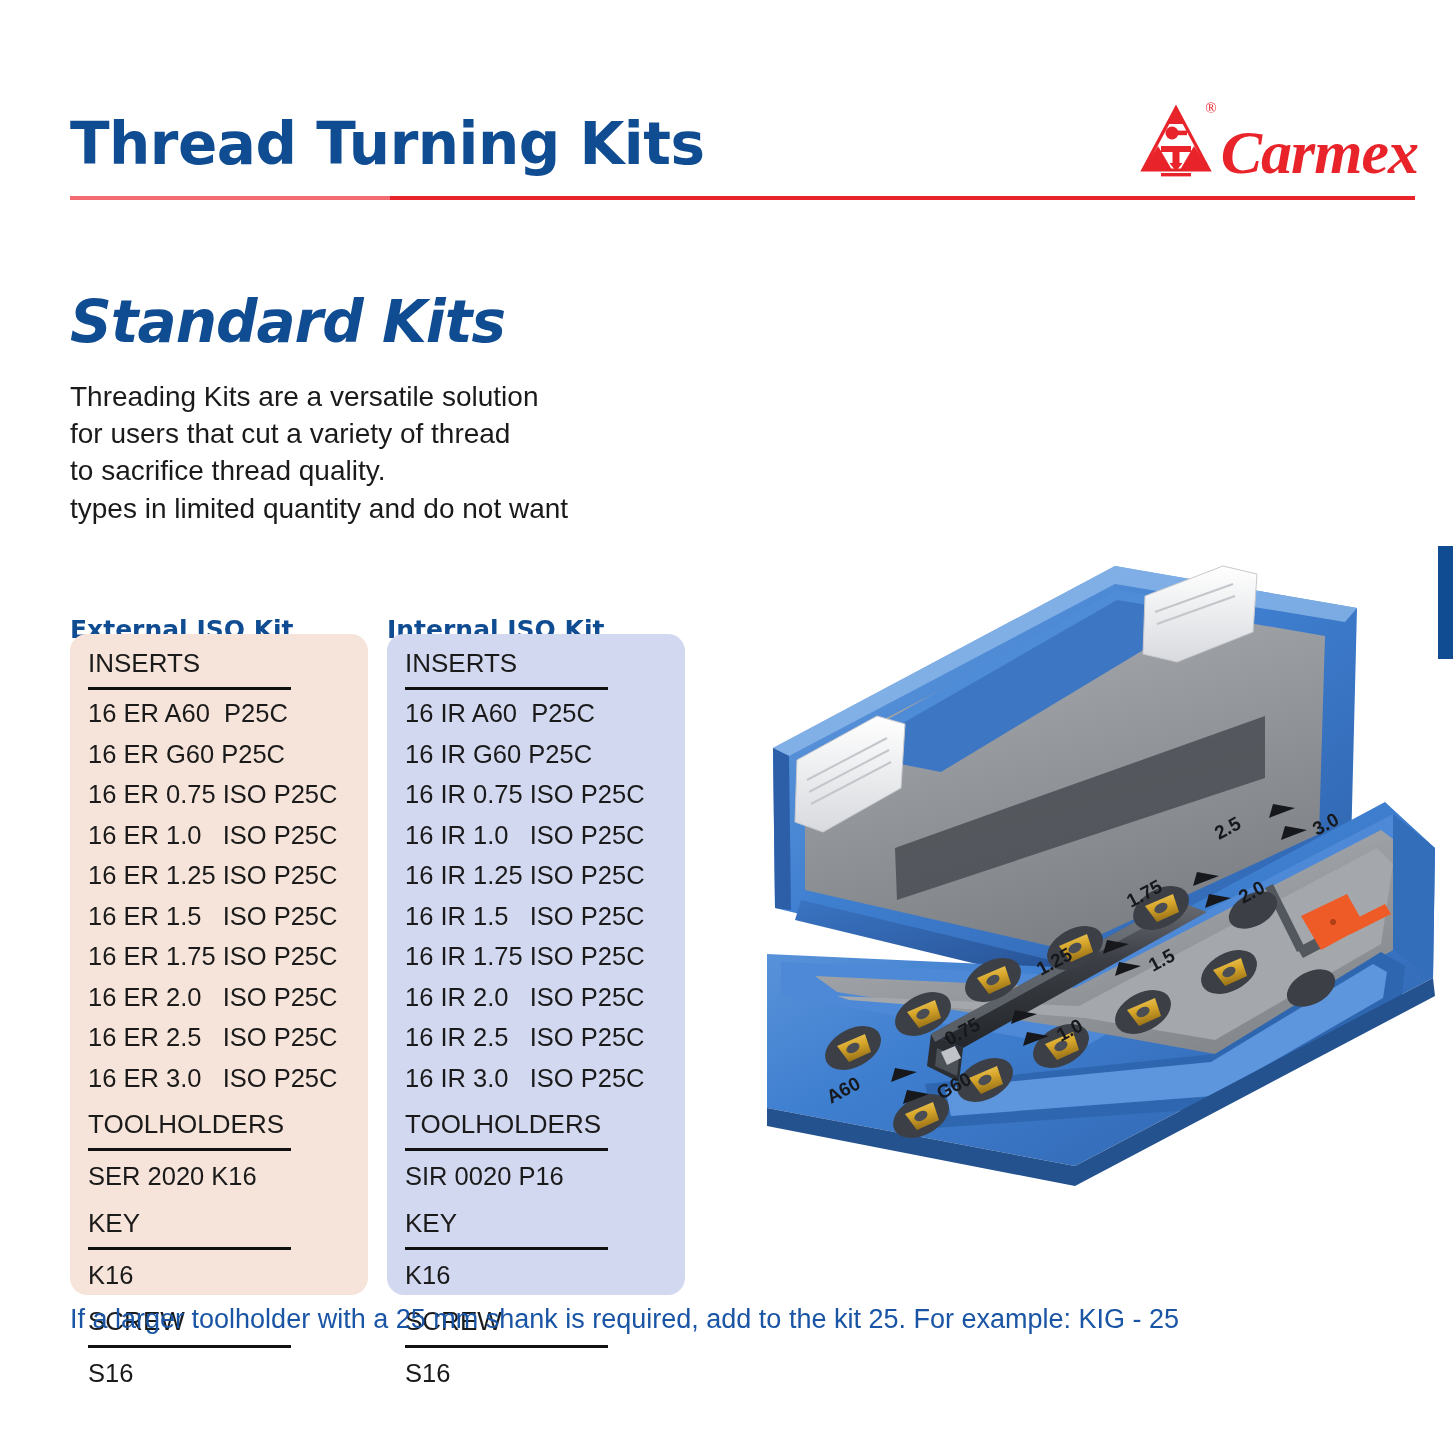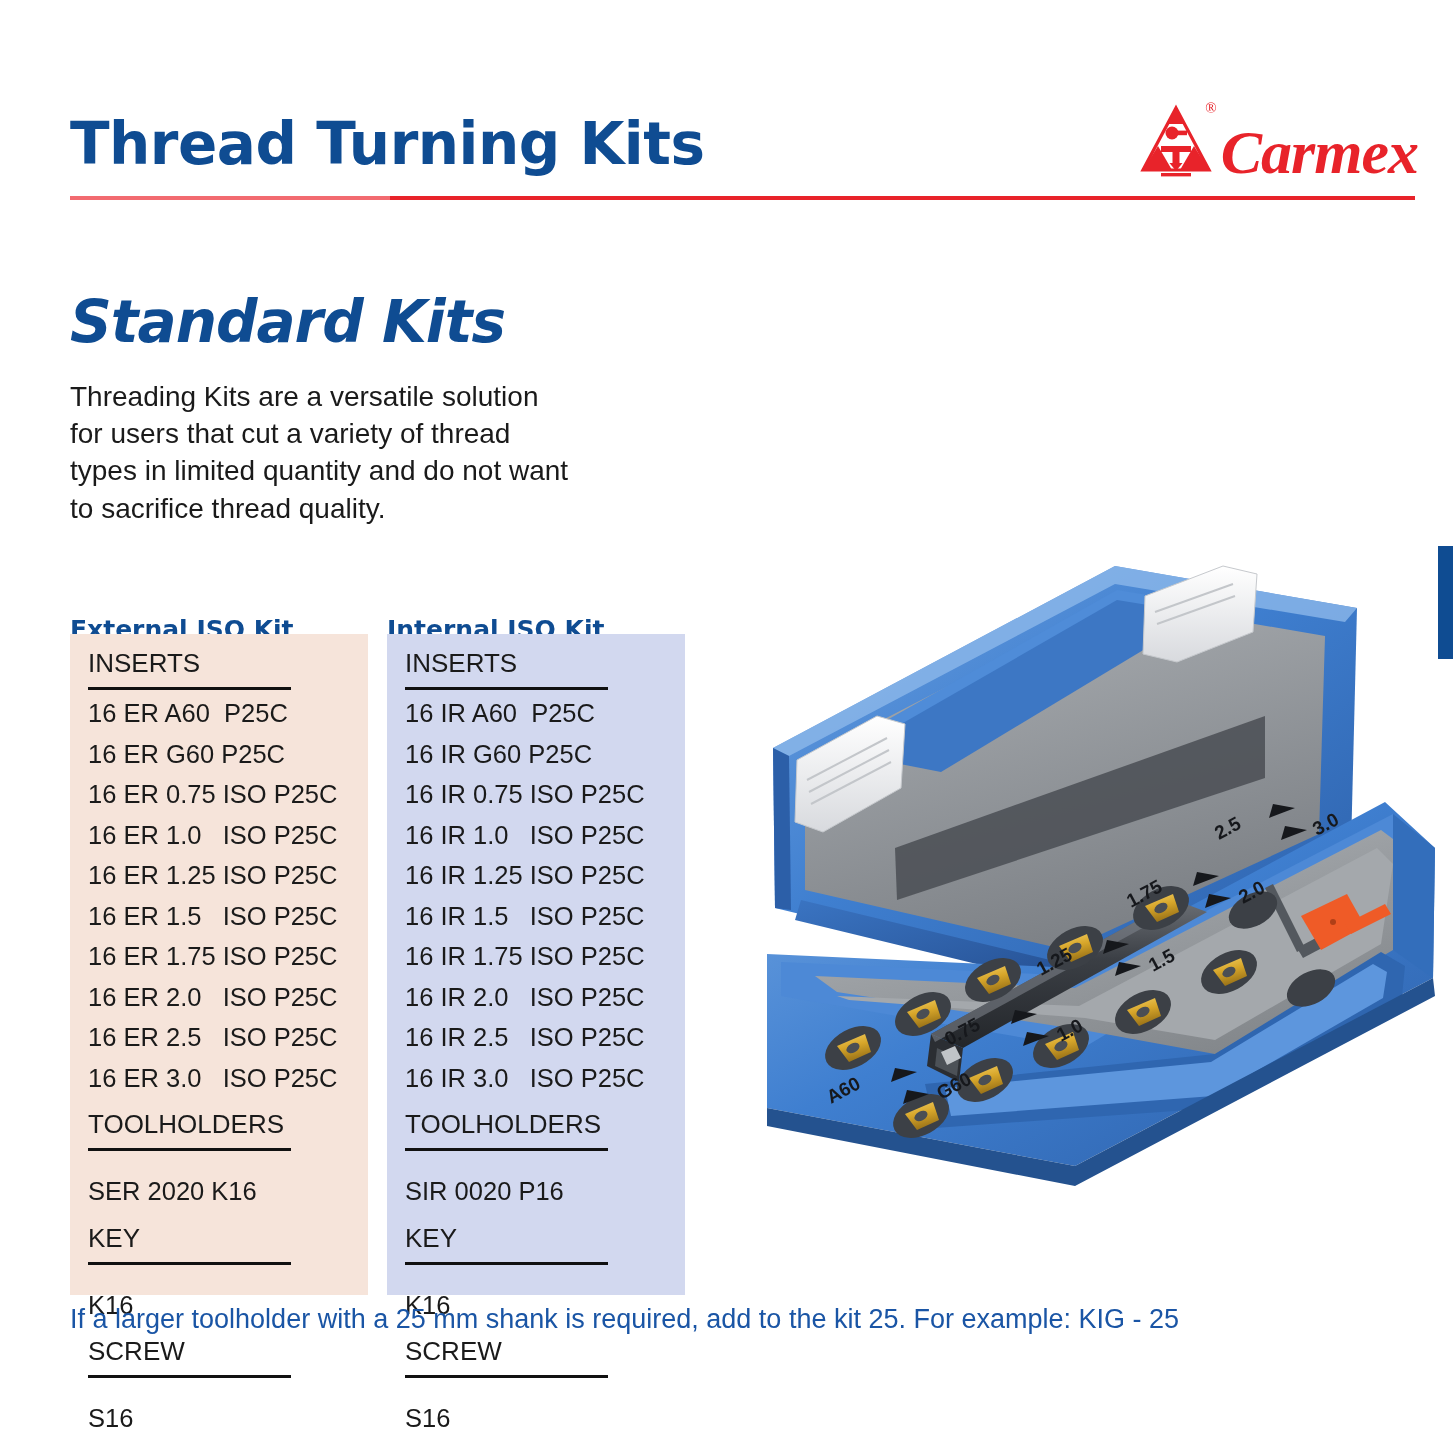--- a/index.html
+++ b/index.html
@@ -56,40 +56,40 @@
   .kit-heading{
     position:absolute;
     font-family:"DejaVu Sans", sans-serif;
     font-size:25px;font-weight:700;color:#0f4c92;line-height:1.28;margin-top:48px;
   }
   #kit-heading-ext{left:70px;top:566px;}
   #kit-heading-int{left:387px;top:566px;}
 
   .kit-panel{
     position:absolute;top:634px;width:298px;height:661px;
-    box-sizing:border-box;padding:16px 18px 0 18px;
+    box-sizing:border-box;padding:16px 18px 0 18px;border-radius:17px;
   }
   #kit-panel-external{left:70px;background:#f6e4da;}
   #kit-panel-internal{left:387px;background:#d2d8ef;}
 
   .grp-label{font-size:26px;color:#1a1a1a;line-height:1;margin:0;}
   .grp-rule{height:3px;background:#111;margin:11px 0 0 0;}
   #kit-panel-external .grp-rule{width:203px;}
   #kit-panel-internal .grp-rule{width:203px;}
 
   .row-list{margin:0;padding:0;list-style:none;}
   .row-list li{
     font-size:25.5px;color:#1a1a1a;line-height:1;
     white-space:pre;margin-top:15px;
   }
   .row-list li:first-child{margin-top:11px;}
 
   .sub-block{margin-top:20px;}
   .sub-block .grp-label{margin-bottom:0;}
-  .sub-block .row-list li:first-child{margin-top:28px;}
+  .sub-block .row-list li:first-child{margin-top:13px;}
 
   
   #footnote{
     position:absolute;left:70px;top:1300px;width:1120px;
     font-size:27px;line-height:1.45;color:#1a55a5;
   }
   #footnote div{white-space:nowrap;}
 
   
   #edge-tab{
@@ -134,22 +134,22 @@
 </div>
 
 <div id="title-rule"></div>
 <div id="title-rule-soft"></div>
 
 <div id="section-title">Standard Kits</div>
 
 <div id="intro">
   <div>Threading Kits are a versatile solution</div>
   <div>for users that cut a variety of thread</div>
+  <div>to sacrifice thread quality.</div>
   <div>types in limited quantity and do not want</div>
-  <div>to sacrifice thread quality.</div>
 </div>
 
 <div class="kit-heading" id="kit-heading-ext">
   <div>External ISO Kit</div>
   <div>Ordering Code: KEG</div>
 </div>
 <div class="kit-heading" id="kit-heading-int">
   <div>Internal ISO Kit</div>
 </div>
 

